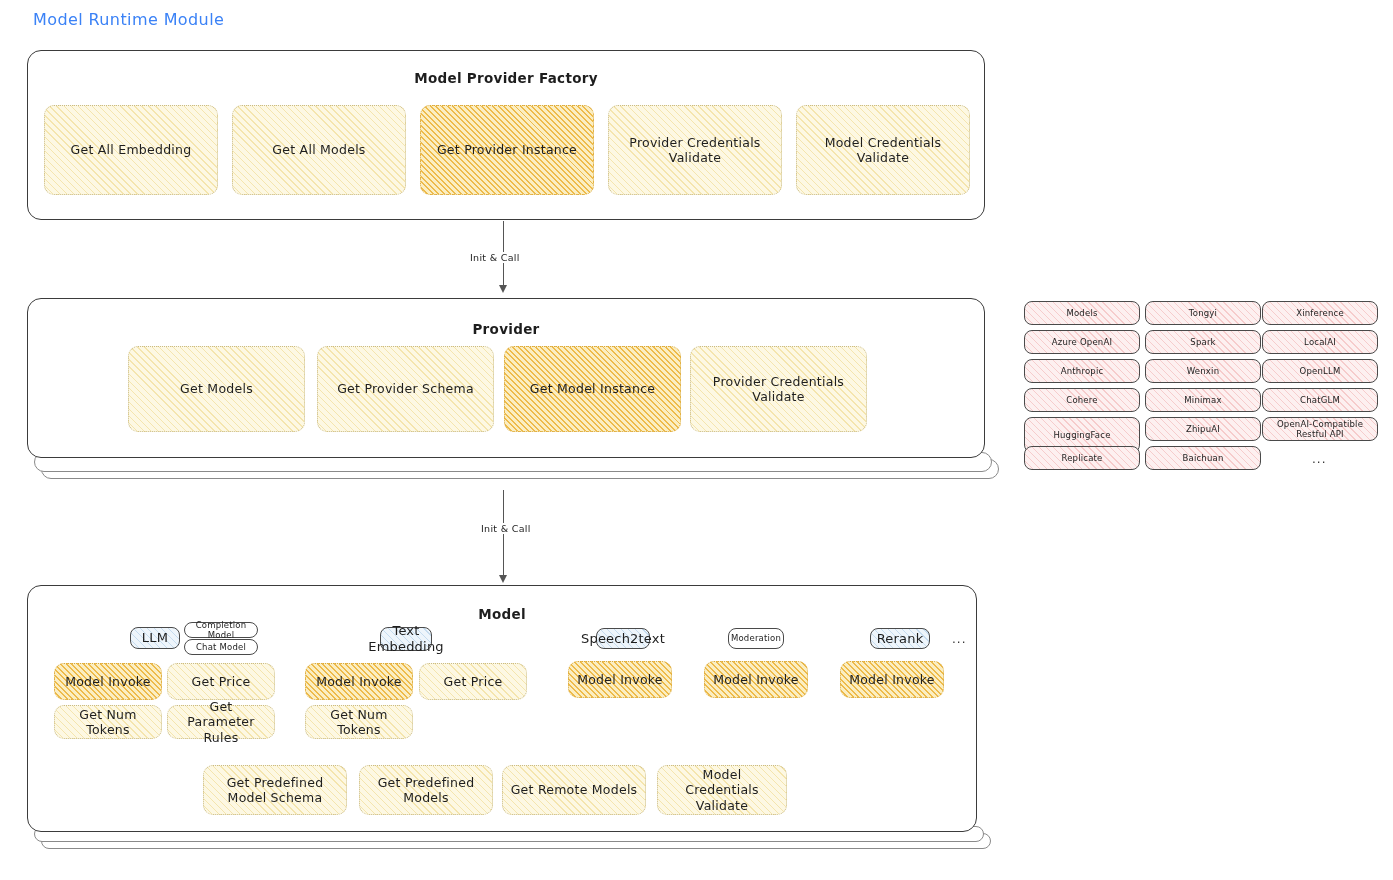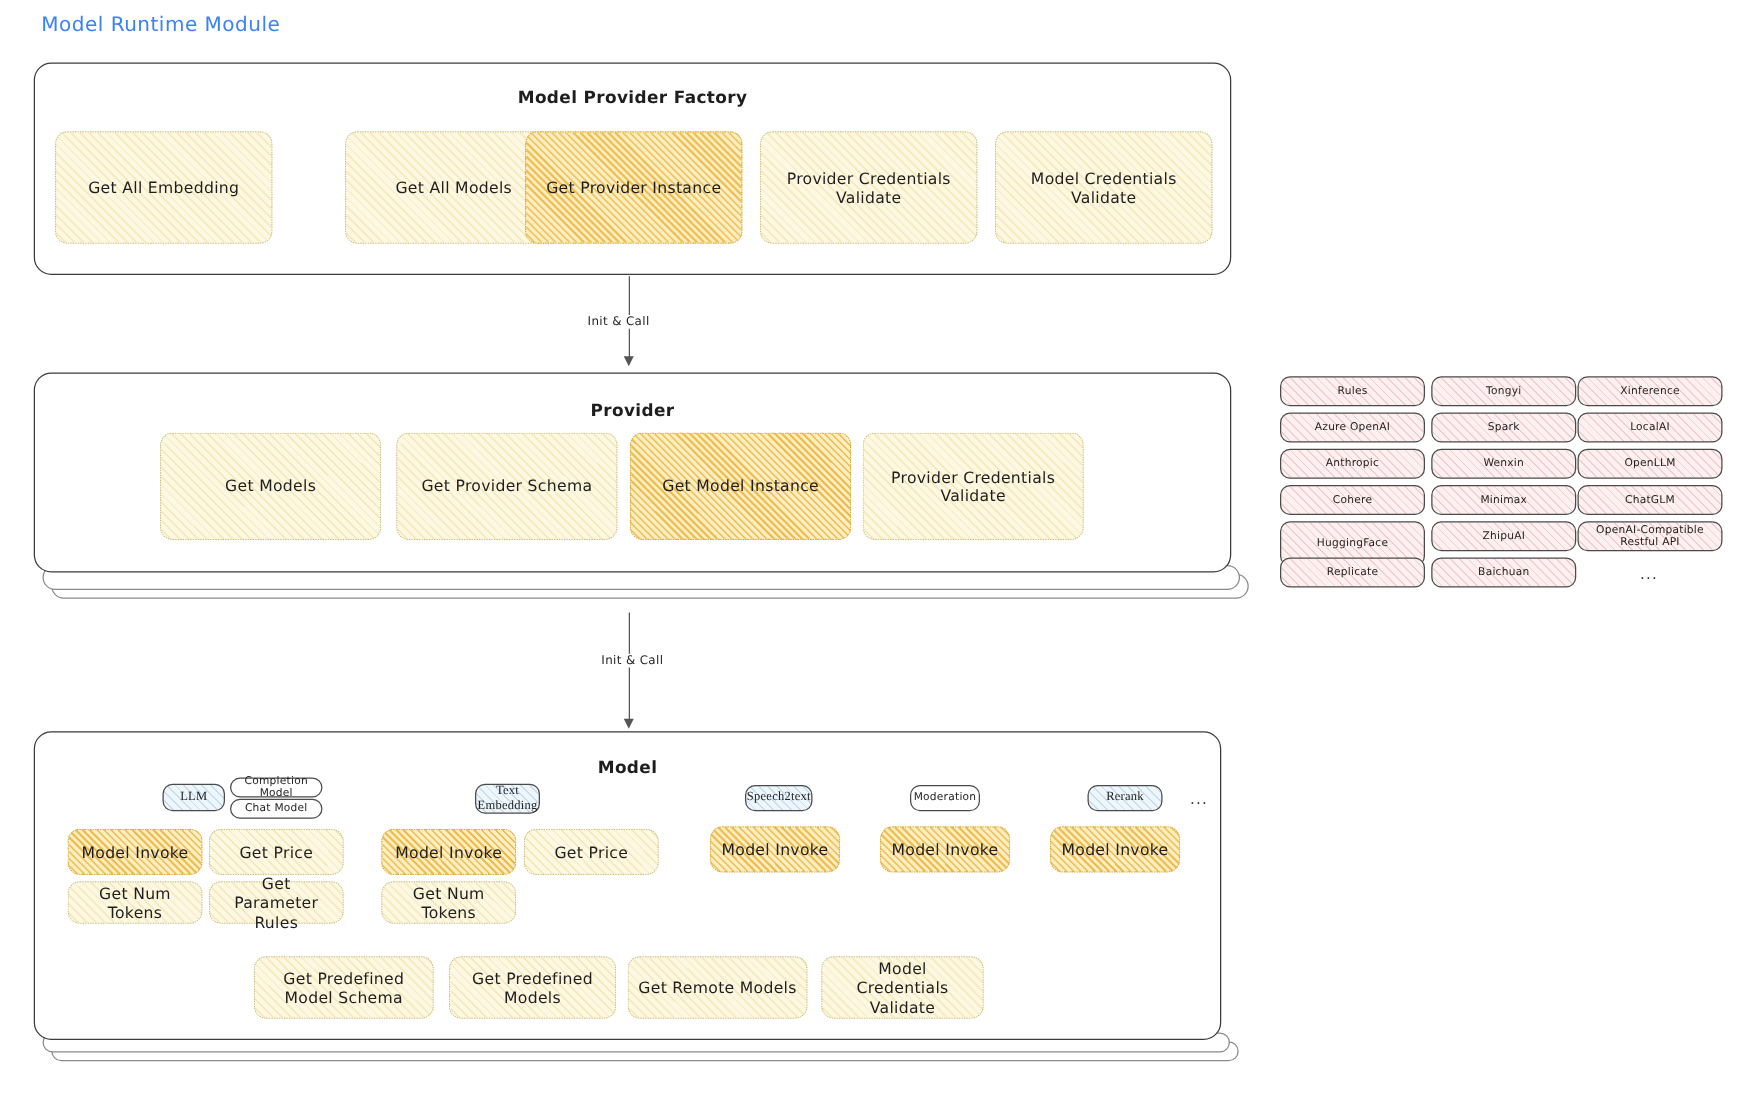--- a/index.html
+++ b/index.html
@@ -53,21 +53,21 @@
     border:1.1px solid #4a4a4a;
     background-color:#fdf0f0;
     background-image:repeating-linear-gradient(45deg,rgba(238,160,160,.45) 0 1px,transparent 1px 5px);
     border-radius:8px;font-size:8.5px;letter-spacing:.2px;
   }
   
   .b{
     border:1.1px solid #4a4a4a;
     background-color:#eef5fb;
     background-image:repeating-linear-gradient(45deg,rgba(150,190,225,.45) 0 1px,transparent 1px 5px);
-    border-radius:8px;font-size:10px;letter-spacing:.2px;font-family:Liberation Serif, serif;
+    border-radius:8px;font-size:13px;letter-spacing:.2px;
   }
   
   .w{
     border:1.1px solid #4a4a4a;background:#ffffff;border-radius:8px;
     font-size:8.5px;letter-spacing:.2px;
   }
 
   
   .arrow-line{position:absolute;width:1.2px;background:#555;}
   .arrow-head{
@@ -82,42 +82,42 @@
 </style>
 </head>
 <body>
 
 <div class="abs" id="page-title">Model Runtime Module</div>
 
 <div class="card" style="left:27px;top:50px;width:958px;height:170px;">
   <div class="card-title" style="top:19px;">Model Provider Factory</div>
 </div>
 <div class="hb y" style="left:44px;top:105px;width:174px;height:90px;">Get All Embedding</div>
-<div class="hb y" style="left:232px;top:105px;width:174px;height:90px;margin-left:44px;">Get All Models</div>
+<div class="hb y" style="left:232px;top:105px;width:174px;height:90px;">Get All Models</div>
 <div class="hb ya" style="left:420px;top:105px;width:174px;height:90px;">Get Provider Instance</div>
 <div class="hb y" style="left:608px;top:105px;width:174px;height:90px;">Provider Credentials Validate</div>
 <div class="hb y" style="left:796px;top:105px;width:174px;height:90px;">Model Credentials Validate</div>
 
 <div class="arrow-line" style="left:503px;top:221px;height:68px;"></div>
 <div class="arrow-head" style="left:499px;top:285px;"></div>
 <div class="arrow-label" style="left:467px;top:252px;">Init &amp; Call</div>
 
 <div class="card-shadow" style="left:41px;top:459px;width:958px;height:20px;"></div>
 <div class="card-shadow" style="left:34px;top:452px;width:958px;height:20px;"></div>
 <div class="card" style="left:27px;top:298px;width:958px;height:160px;">
   <div class="card-title" style="top:22px;">Provider</div>
 </div>
 <div class="hb y" style="left:128px;top:346px;width:177px;height:86px;">Get Models</div>
 <div class="hb y" style="left:317px;top:346px;width:177px;height:86px;">Get Provider Schema</div>
 <div class="hb ya" style="left:504px;top:346px;width:177px;height:86px;">Get Model Instance</div>
 <div class="hb y" style="left:690px;top:346px;width:177px;height:86px;">Provider Credentials Validate</div>
 
 <div>
 
-  <div class="hb p" style="left:1024px;top:301px;width:116px;height:24px;">Rules</div>
+  <div class="hb p" style="left:1024px;top:301px;width:116px;height:24px;">Models</div>
   <div class="hb p" style="left:1024px;top:330px;width:116px;height:24px;">Azure OpenAI</div>
   <div class="hb p" style="left:1024px;top:359px;width:116px;height:24px;">Anthropic</div>
   <div class="hb p" style="left:1024px;top:388px;width:116px;height:24px;">Cohere</div>
   <div class="hb p" style="left:1024px;top:417px;width:116px;height:36px;">HuggingFace</div>
   <div class="hb p" style="left:1024px;top:446px;width:116px;height:24px;">Replicate</div>
 
   <div class="hb p" style="left:1145px;top:301px;width:116px;height:24px;">Tongyi</div>
   <div class="hb p" style="left:1145px;top:330px;width:116px;height:24px;">Spark</div>
   <div class="hb p" style="left:1145px;top:359px;width:116px;height:24px;">Wenxin</div>
   <div class="hb p" style="left:1145px;top:388px;width:116px;height:24px;">Minimax</div>

